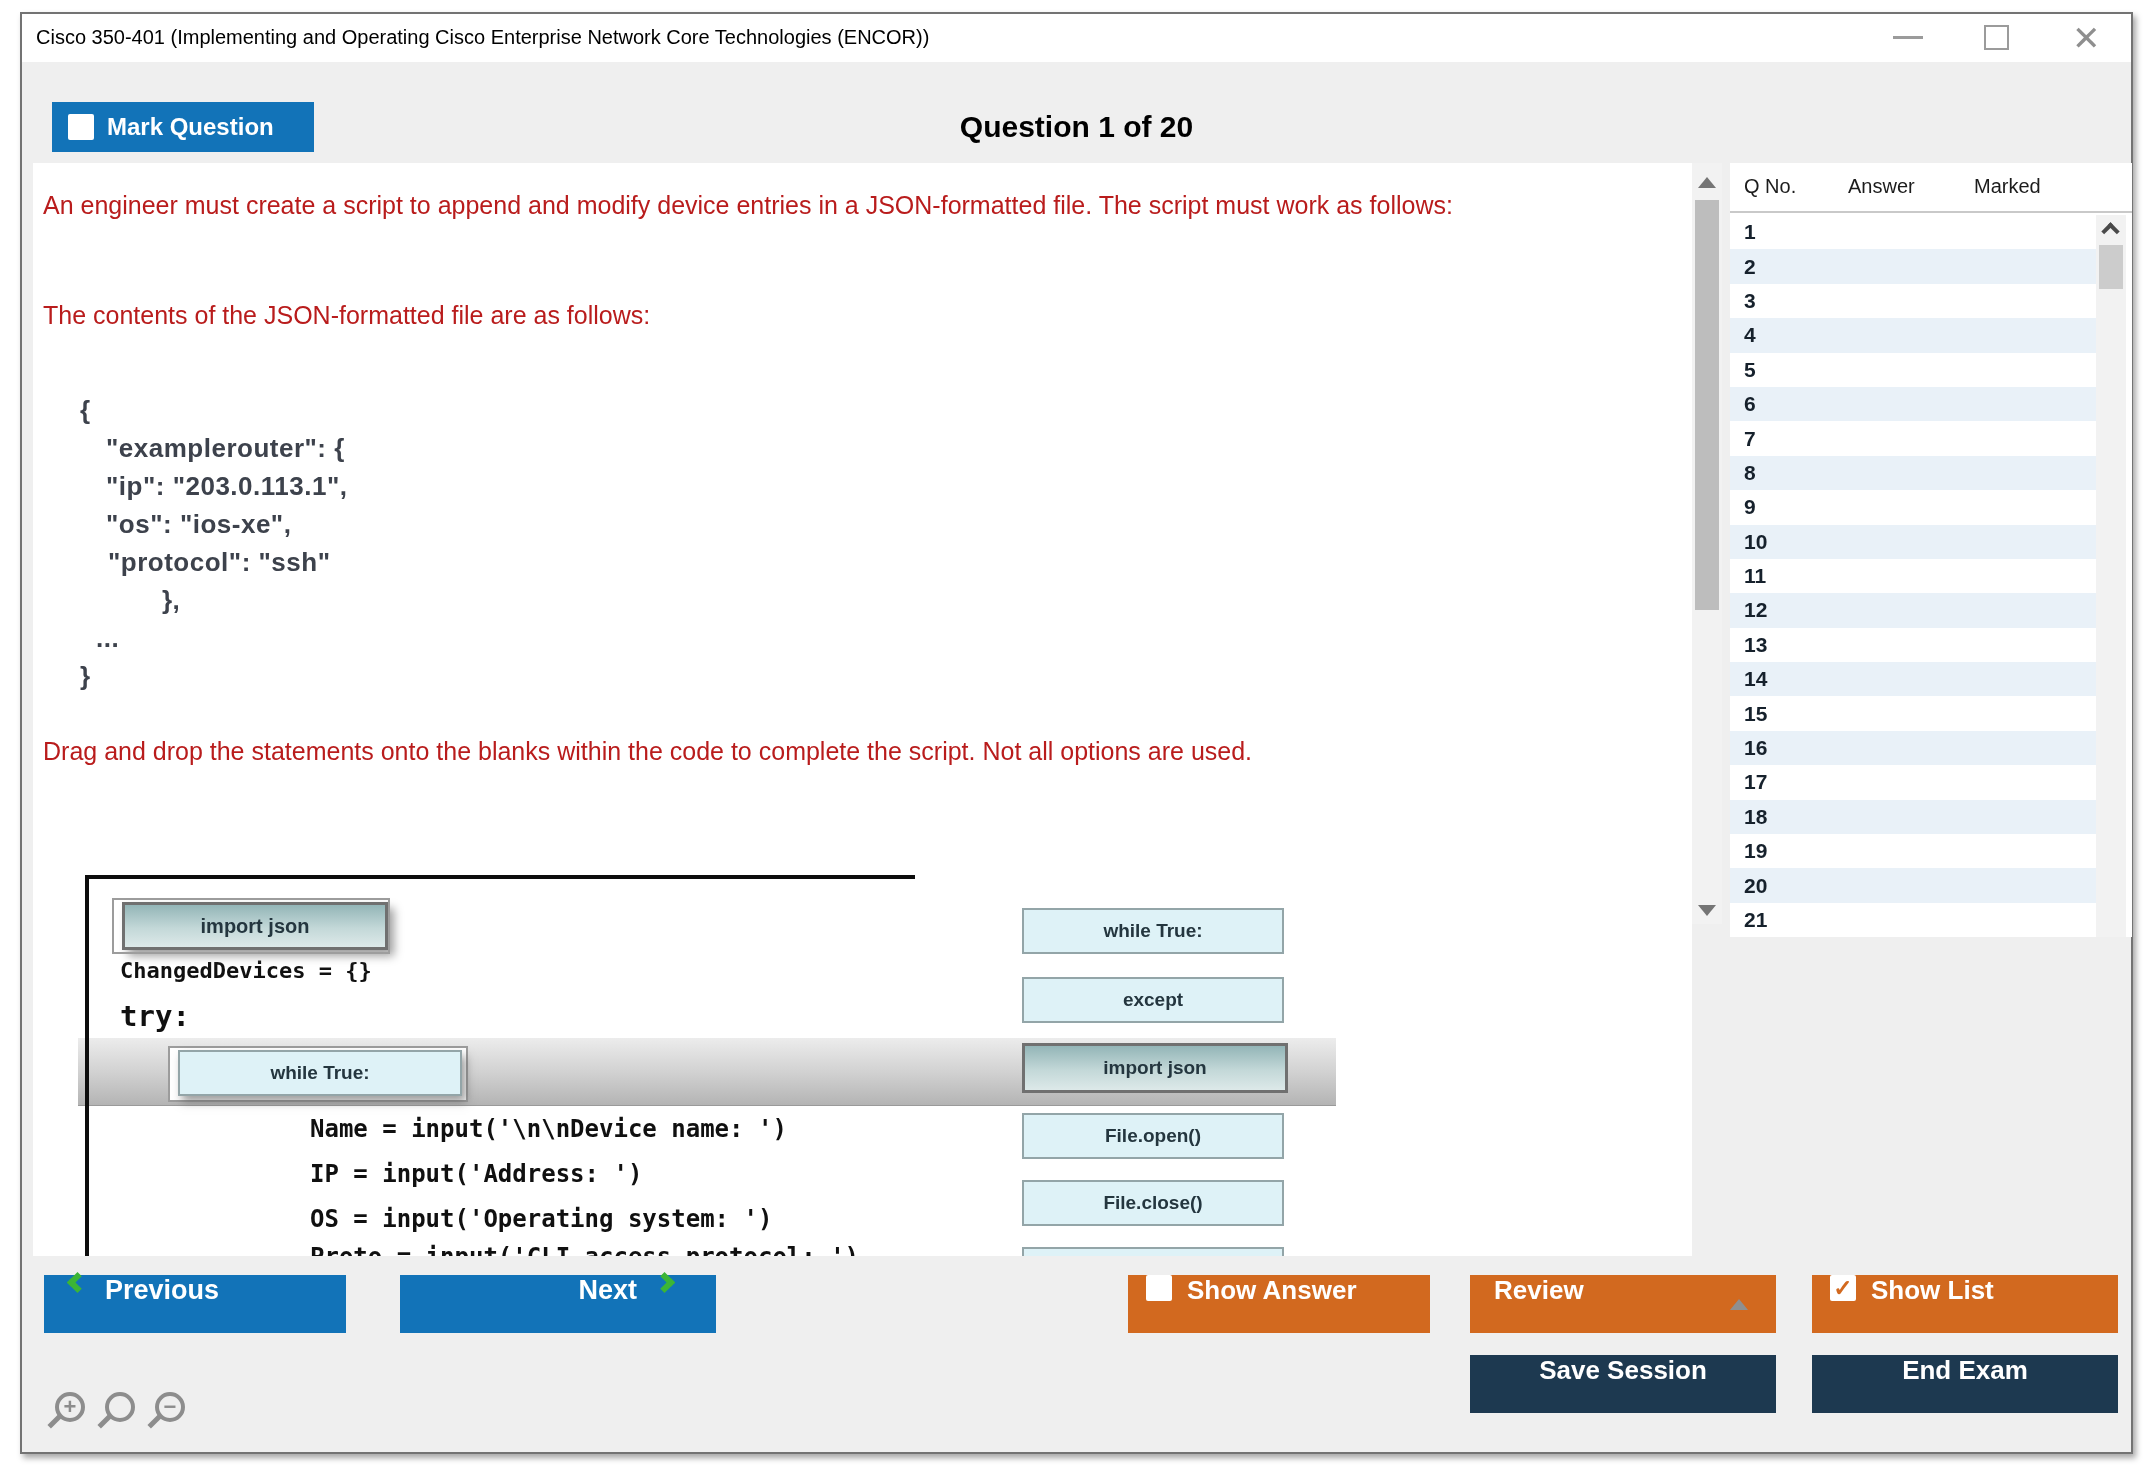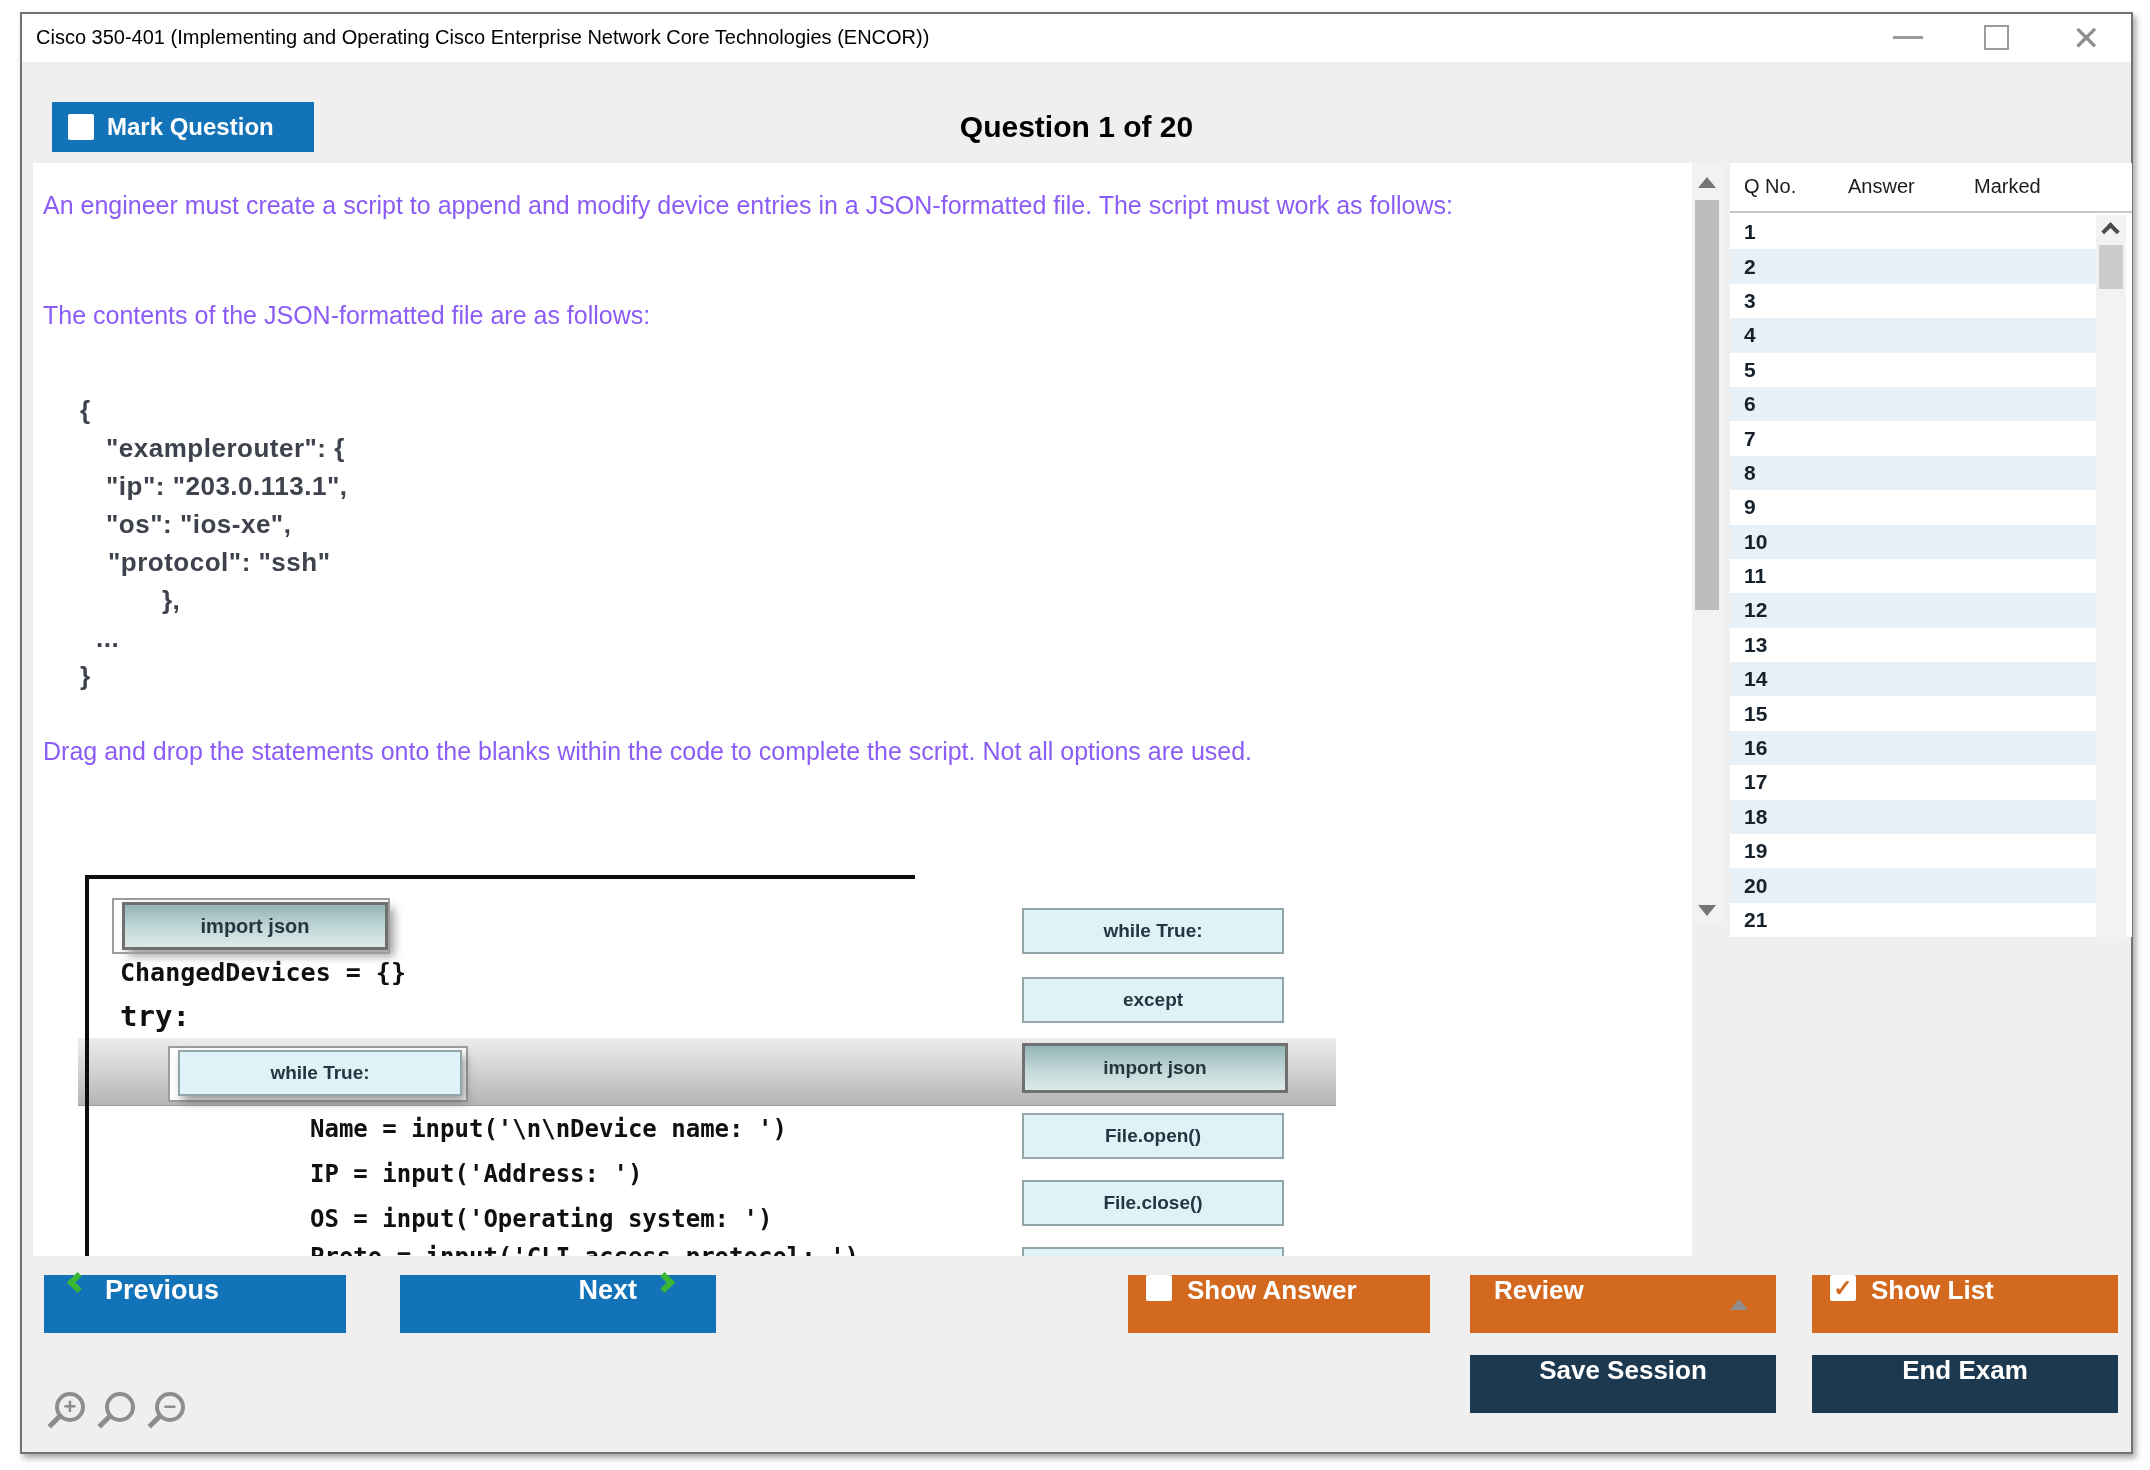--- a/index.html
+++ b/index.html
@@ -17,21 +17,21 @@
 
   
   .mark-btn { position:absolute; left:30px; top:88px; width:262px; height:50px; background:#1273b8;
               display:flex; align-items:center; cursor:default; }
   .mark-btn .cb { width:26px; height:26px; background:#fff; margin-left:16px; margin-right:13px; border-radius:2px; }
   .mark-btn .lbl { color:#fff; font-weight:bold; font-size:24px; }
   .q-counter { position:absolute; left:0; top:96px; width:2109px; text-align:center; font-size:30px; font-weight:bold; color:#000; }
 
   
   .main-panel { position:absolute; left:11px; top:149px; width:1659px; height:1093px; background:#ffffff; overflow:hidden; }
-  .para { position:absolute; left:10px; width:1612px; font-size:25px; line-height:36px; color:#8b5cf6; }
+  .para { position:absolute; left:10px; width:1612px; font-size:25px; line-height:36px; color:#b91c1c; }
   .p1 { top:24px; }
   .p2 { top:134px; }
   .p3 { top:570px; }
 
   .json-block { position:absolute; left:47px; top:228px; font-size:26px; line-height:38px;
                 font-weight:600; color:#3d424c; letter-spacing:.5px; }
   .jline { white-space:pre; }
   .jline:nth-child(1){ padding-left:0; }
   .jline:nth-child(2){ padding-left:26px; }
   .jline:nth-child(3){ padding-left:26px; }
@@ -51,21 +51,21 @@
   .slot-top { left:79px; top:735px; width:278px; height:56px; }
   .slot-band { left:135px; top:883px; width:300px; height:56px; }
   .chip { position:absolute; display:flex; align-items:center; justify-content:center;
           font-weight:bold; font-size:19px; color:#24363f; z-index:4; }
   .chip-cyan { background:#def2f7; border:2px solid #93a5a8; }
   .chip-teal { background:linear-gradient(180deg,#93b5b7 0%,#c3d8d8 55%,#dde9e9 100%); border:3px solid #707070; }
   .chip-slot-filled { left:89px; top:739px; width:266px; height:48px; font-size:20px;
                       box-shadow:6px 6px 9px #9f9f9f; }
   .chip-dragged { left:145px; top:887px; width:284px; height:46px; box-shadow:4px 6px 9px rgba(80,80,80,.55); }
   .code-line { position:absolute; font-family:"DejaVu Sans Mono",monospace; font-weight:bold; color:#101010; white-space:pre; z-index:2; }
-  .cb1 { left:87px; top:795px; font-size:25px; }
+  .cb1 { left:87px; top:795px; font-size:22px; }
   .cb2 { left:87px; top:836px; font-size:29px; }
   .ca1 { left:277px; top:952px; font-size:24px; }
   .ca2 { left:277px; top:997px; font-size:24px; }
   .ca3 { left:277px; top:1042px; font-size:24px; }
   .ca4 { left:277px; top:1080px; font-size:24px; }
   .opt { left:989px; width:262px; height:46px; }
   .opt1 { top:745px; } .opt2 { top:814px; } .opt3 { top:880px; width:266px; height:50px; }
   .opt4 { top:950px; } .opt5 { top:1017px; } .opt6 { top:1084px; }
 
   

